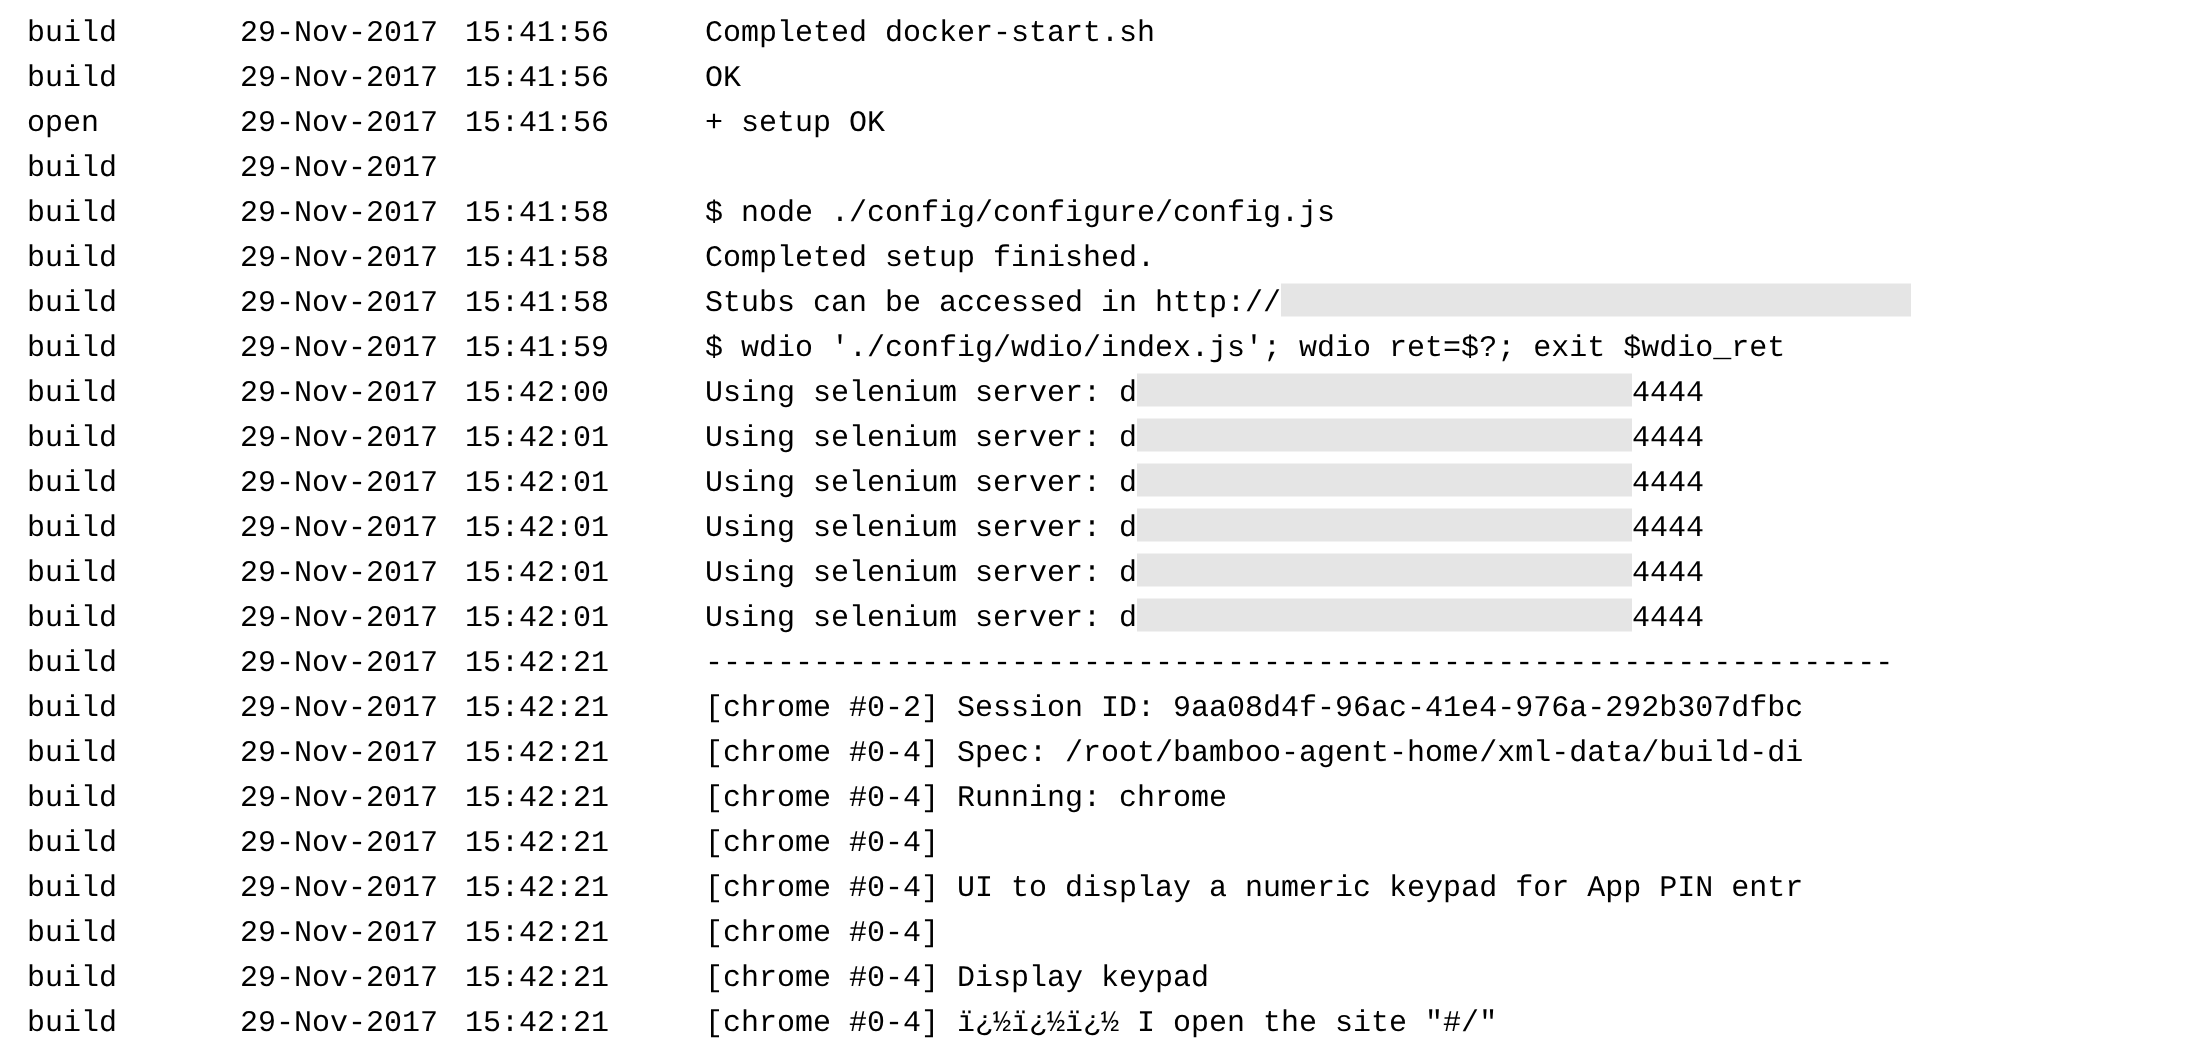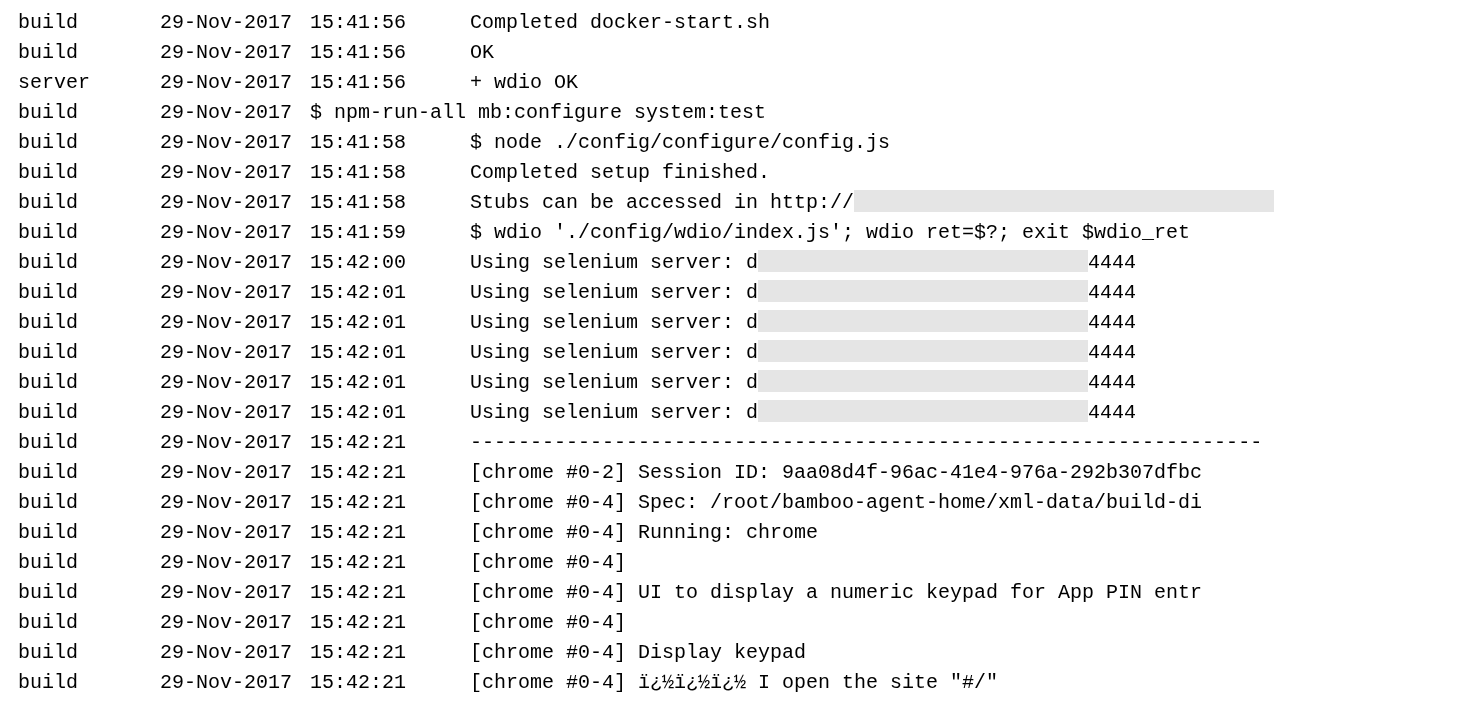--- a/index.html
+++ b/index.html
@@ -57,29 +57,28 @@
       <span class="log-time">15:41:56</span>
       <span class="log-message"><span>Completed docker-start.sh</span></span>
     </div>
     <div class="log-row">
       <span class="log-level">build</span>
       <span class="log-date">29-Nov-2017</span>
       <span class="log-time">15:41:56</span>
       <span class="log-message"><span>OK</span></span>
     </div>
     <div class="log-row">
-      <span class="log-level">server</span>
+      <span class="log-level">open</span>
       <span class="log-date">29-Nov-2017</span>
       <span class="log-time">15:41:56</span>
-      <span class="log-message"><span>+ wdio OK</span></span>
+      <span class="log-message"><span>+ setup OK</span></span>
     </div>
     <div class="log-row">
       <span class="log-level">build</span>
       <span class="log-date">29-Nov-2017</span>
-      <span class="log-message"><span>$ npm-run-all mb:configure system:test</span></span>
     </div>
     <div class="log-row">
       <span class="log-level">build</span>
       <span class="log-date">29-Nov-2017</span>
       <span class="log-time">15:41:58</span>
       <span class="log-message"><span>$ node ./config/configure/config.js</span></span>
     </div>
     <div class="log-row">
       <span class="log-level">build</span>
       <span class="log-date">29-Nov-2017</span>

